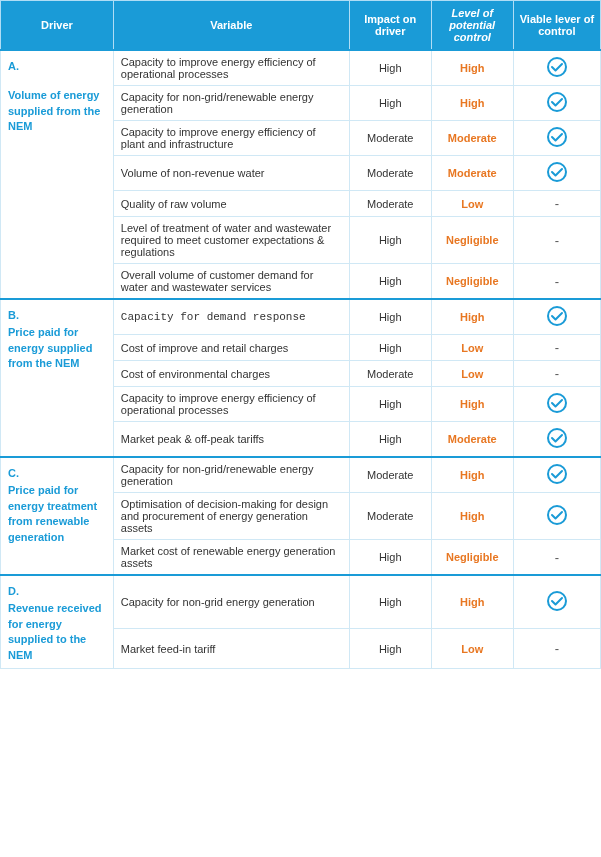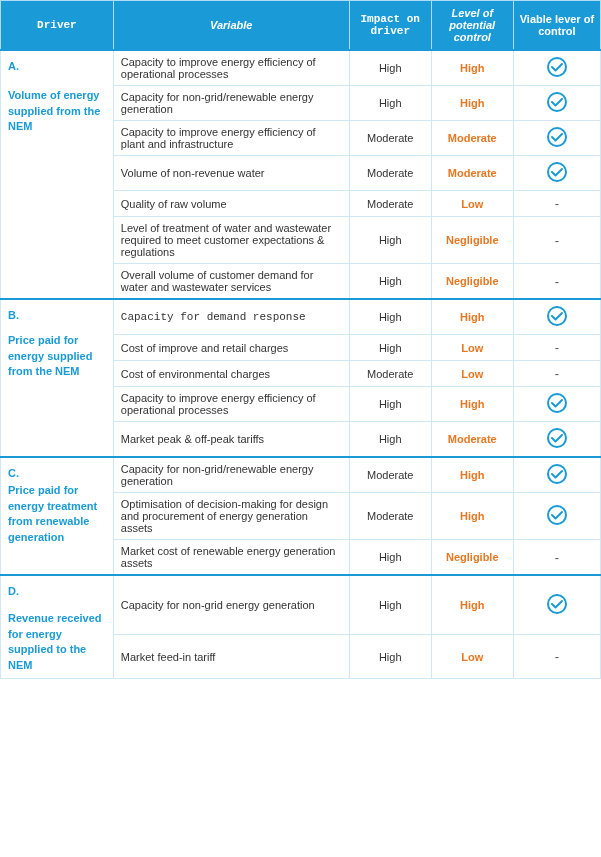--- a/index.html
+++ b/index.html
@@ -16,23 +16,23 @@
     th {
       background-color: #1a9bd7;
       color: #fff;
       text-align: center;
       padding: 6px 5px;
       font-size: 11px;
       font-weight: bold;
       vertical-align: middle;
       border: 1px solid #b0ddf5;
     }
-    th.driver-col { width: 110px; font-family: Liberation Mono, monospace; }
-    th.variable-col { width: 230px; font-style: italic; }
-    th.impact-col { width: 80px; font-family: Liberation Mono, monospace; }
+    th.driver-col { width: 110px; }
+    th.variable-col { width: 230px; }
+    th.impact-col { width: 80px; }
     th.level-col { width: 80px; font-style: italic; }
     th.viable-col { width: 85px; }
 
     td {
       padding: 5px 7px;
       vertical-align: middle;
       border-bottom: 1px solid #d0e8f5;
       border-right: 1px solid #d0e8f5;
       font-size: 11px;
       color: #333;
@@ -130,21 +130,21 @@
       </tr>
       <tr>
         <td class="variable-cell">Overall volume of customer demand for water and wastewater services</td>
         <td class="center-cell">High</td>
         <td class="center-cell" style="color: rgb(232, 119, 34); font-weight: bold;">Negligible</td>
         <td class="center-cell"><span class="dash">-</span></td>
       </tr>
       <tr class="first-of-section">
         <td class="driver-cell" rowspan="5">
           <span class="driver-label" style="display: block;">B.</span>
-          <span class="driver-label" style="display: block; margin-top: 10px;">Price paid for energy supplied from the NEM</span>
+          <span class="driver-label" style="display: block; margin-top: 2px;">Price paid for energy supplied from the NEM</span>
         </td>
         <td class="variable-cell" style="border-top: 2px solid rgb(26, 155, 215); font-family: Liberation Mono, monospace;">Capacity for demand response</td>
         <td class="center-cell" style="border-top: 2px solid rgb(26, 155, 215);">High</td>
         <td class="center-cell" style="color: rgb(232, 119, 34); font-weight: bold; border-top: 2px solid rgb(26, 155, 215);">High</td>
         <td class="center-cell" style="border-top: 2px solid rgb(26, 155, 215);"><svg width="22" height="22" viewBox="0 0 22 22" xmlns="http://www.w3.org/2000/svg">
     <circle cx="11" cy="11" r="9" fill="none" stroke="#1a9bd7" stroke-width="2"></circle>
     <polyline points="6,11 9.5,14.5 16,8" fill="none" stroke="#1a9bd7" stroke-width="2" stroke-linecap="round" stroke-linejoin="round"></polyline>
   </svg></td>
       </tr>
       <tr>
@@ -201,21 +201,21 @@
       </tr>
       <tr>
         <td class="variable-cell">Market cost of renewable energy generation assets</td>
         <td class="center-cell">High</td>
         <td class="center-cell" style="color: rgb(232, 119, 34); font-weight: bold;">Negligible</td>
         <td class="center-cell"><span class="dash">-</span></td>
       </tr>
       <tr class="first-of-section">
         <td class="driver-cell" rowspan="2">
           <span class="driver-label" style="display: block;">D.</span>
-          <span class="driver-label" style="display: block; margin-top: 12px;">Revenue received for energy supplied to the NEM</span>
+          <span class="driver-label" style="display: block; margin-top: 2px;">Revenue received for energy supplied to the NEM</span>
         </td>
         <td class="variable-cell" style="border-top: 2px solid rgb(26, 155, 215);">Capacity for non-grid energy generation</td>
         <td class="center-cell" style="border-top: 2px solid rgb(26, 155, 215);">High</td>
         <td class="center-cell" style="color: rgb(232, 119, 34); font-weight: bold; border-top: 2px solid rgb(26, 155, 215);">High</td>
         <td class="center-cell" style="border-top: 2px solid rgb(26, 155, 215);"><svg width="22" height="22" viewBox="0 0 22 22" xmlns="http://www.w3.org/2000/svg">
     <circle cx="11" cy="11" r="9" fill="none" stroke="#1a9bd7" stroke-width="2"></circle>
     <polyline points="6,11 9.5,14.5 16,8" fill="none" stroke="#1a9bd7" stroke-width="2" stroke-linecap="round" stroke-linejoin="round"></polyline>
   </svg></td>
       </tr>
       <tr>

